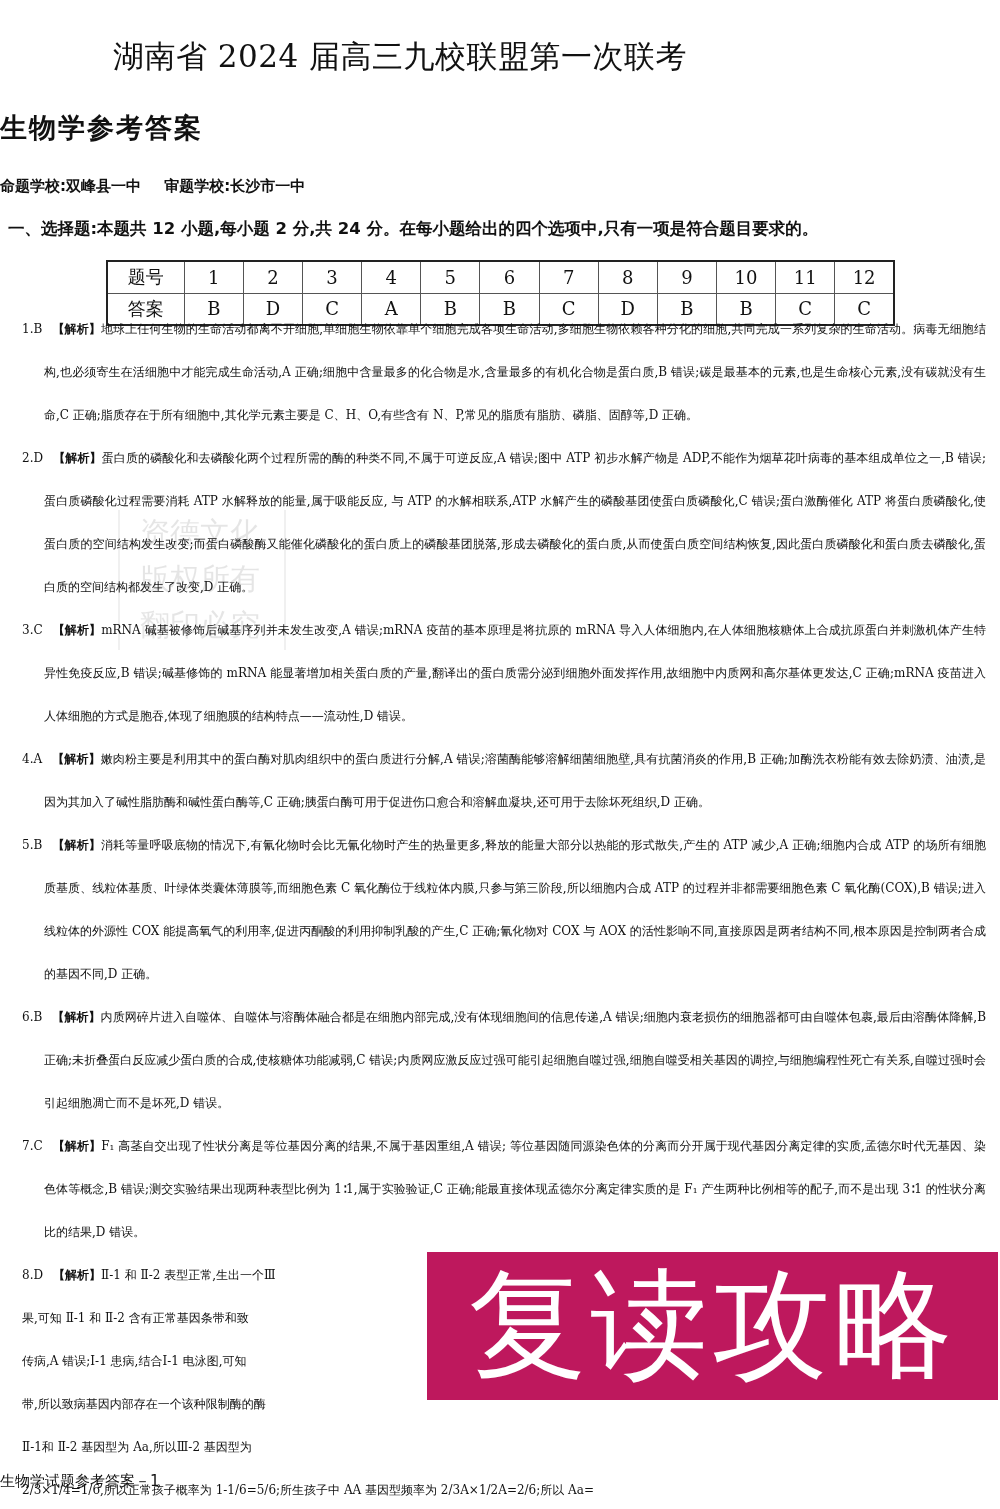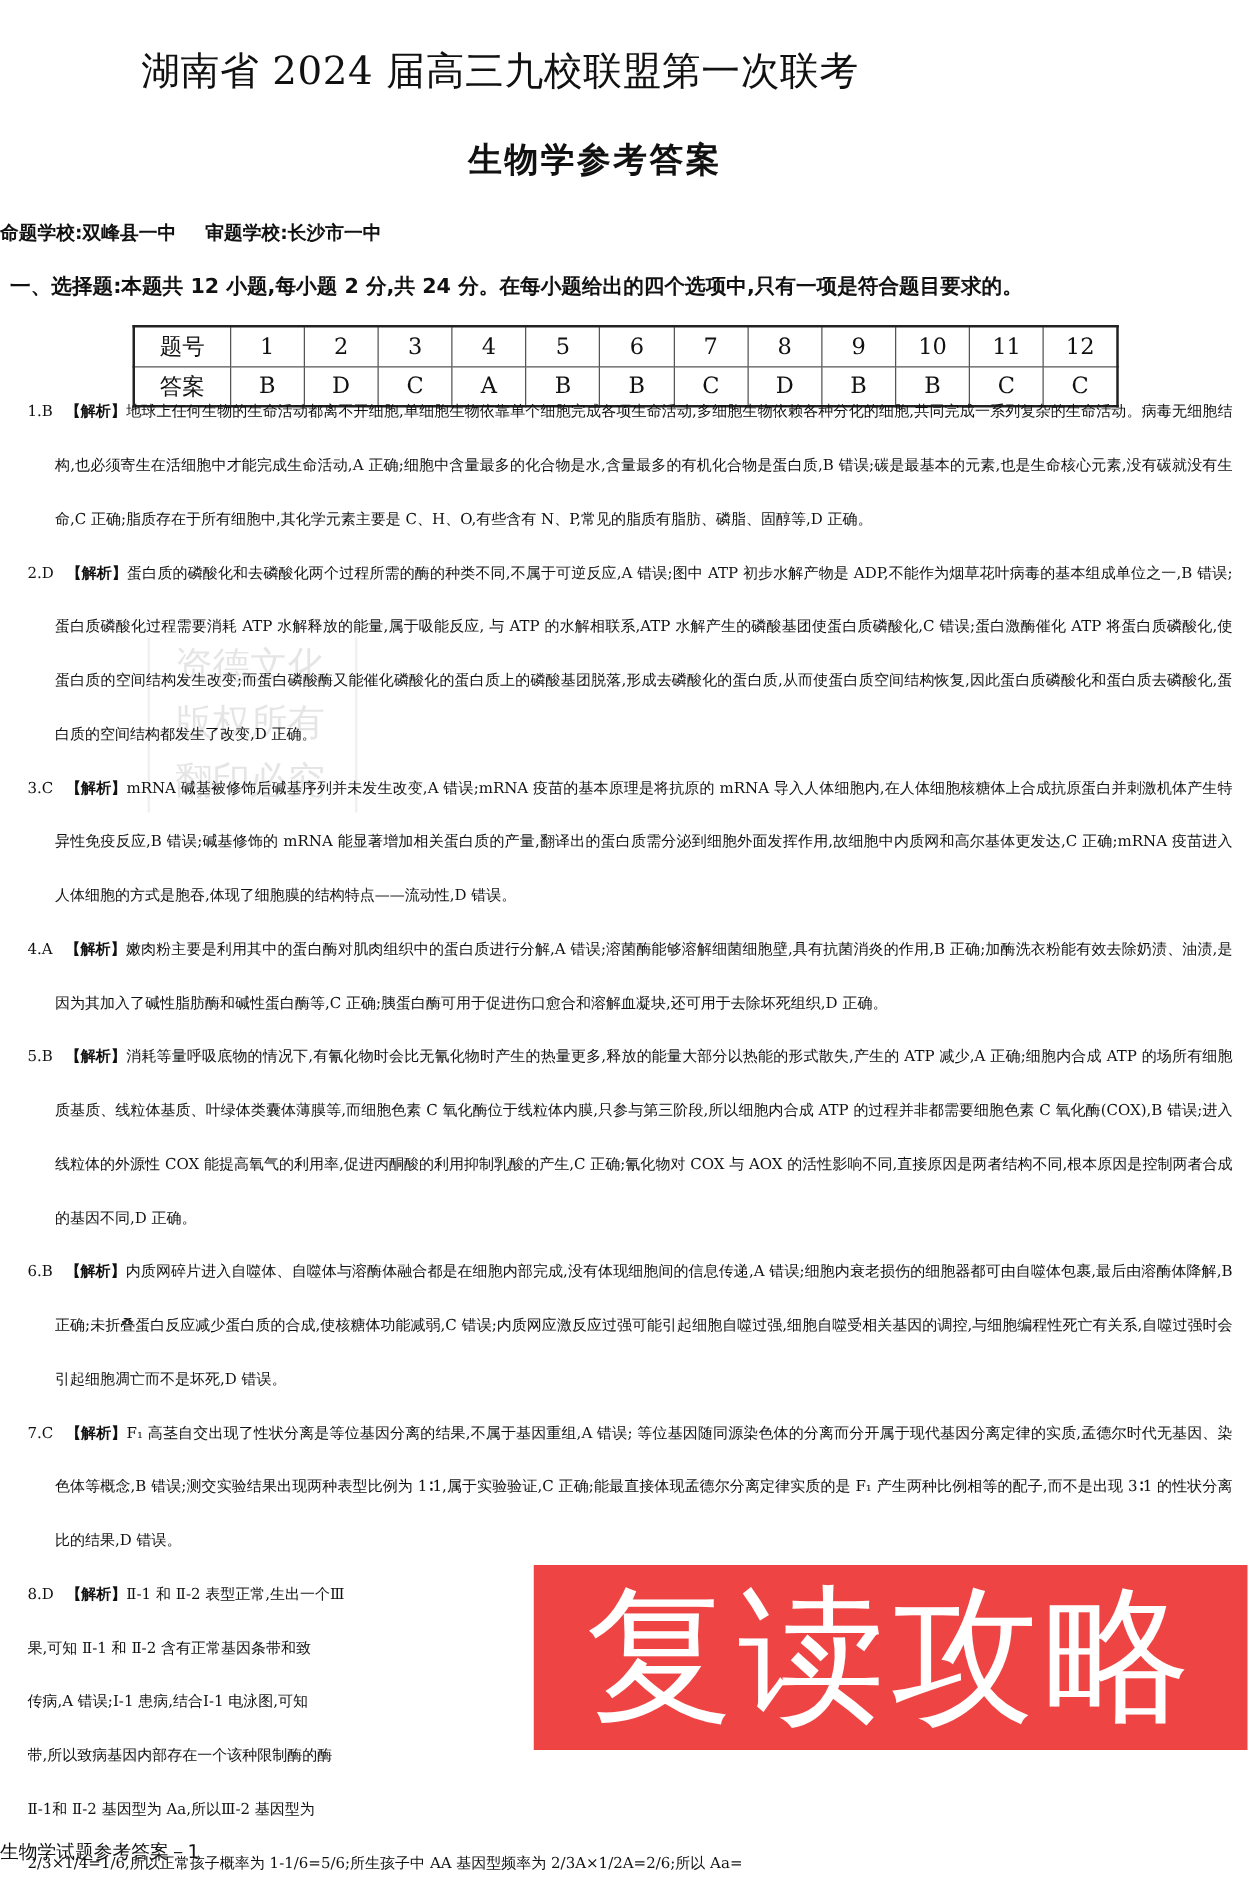--- a/index.html
+++ b/index.html
@@ -9,21 +9,21 @@
       font-family: "DejaVu Serif", "Liberation Serif", serif;
       color: #111;
     }
     .title {
       position: absolute; left: 0; top: 36px; width: 800px;
       text-align: center; font-size: 31px; letter-spacing: 0.5px;
       font-family: "DejaVu Serif", serif; font-weight: normal;
     }
     .subtitle {
       position: absolute; left: 0; top: 110px; width: 952px;
-      text-align: center; font-size: 27px; font-weight: bold; letter-spacing: 2px;
+      text-align: left; font-size: 27px; font-weight: bold; letter-spacing: 2px;
       font-family: "DejaVu Sans", sans-serif;
     }
     .schools {
       position: absolute; left: 0; top: 177px; width: 1000px;
       text-align: left; font-size: 15px; font-weight: bold;
       font-family: "DejaVu Sans", sans-serif;
     }
     .schools span + span { margin-left: 18px; }
     .section-heading {
       position: absolute; left: 8px; top: 218px; width: 990px;
@@ -53,21 +53,21 @@
     .watermark {
       position: absolute; left: 86px; top: 510px; width: 168px; height: 140px;
       color: rgba(0,0,0,0.10); font-size: 30px; line-height: 46px;
       font-family: "DejaVu Sans", sans-serif; pointer-events: none;
       border-left: 2px solid rgba(0,0,0,0.06); border-right: 2px solid rgba(0,0,0,0.06);
       padding-left: 20px;
       margin-left: 32px;
     }
     .overlay {
       position: absolute; left: 427px; top: 1252px; width: 571px; height: 148px;
-      background: #ef4444; color: #ffffff; display: flex; align-items: center; justify-content: center;
+      background: #be185d; color: #ffffff; display: flex; align-items: center; justify-content: center;
       font-family: "DejaVu Sans", sans-serif; font-size: 118px; font-weight: normal; letter-spacing: 4px;
     }
   </style>
 </head>
 <body>
 
 <div class="title">湖南省 2024 届高三九校联盟第一次联考</div>
 <div class="subtitle">生物学参考答案</div>
 <div class="schools">
   <span>命题学校:双峰县一中</span>

